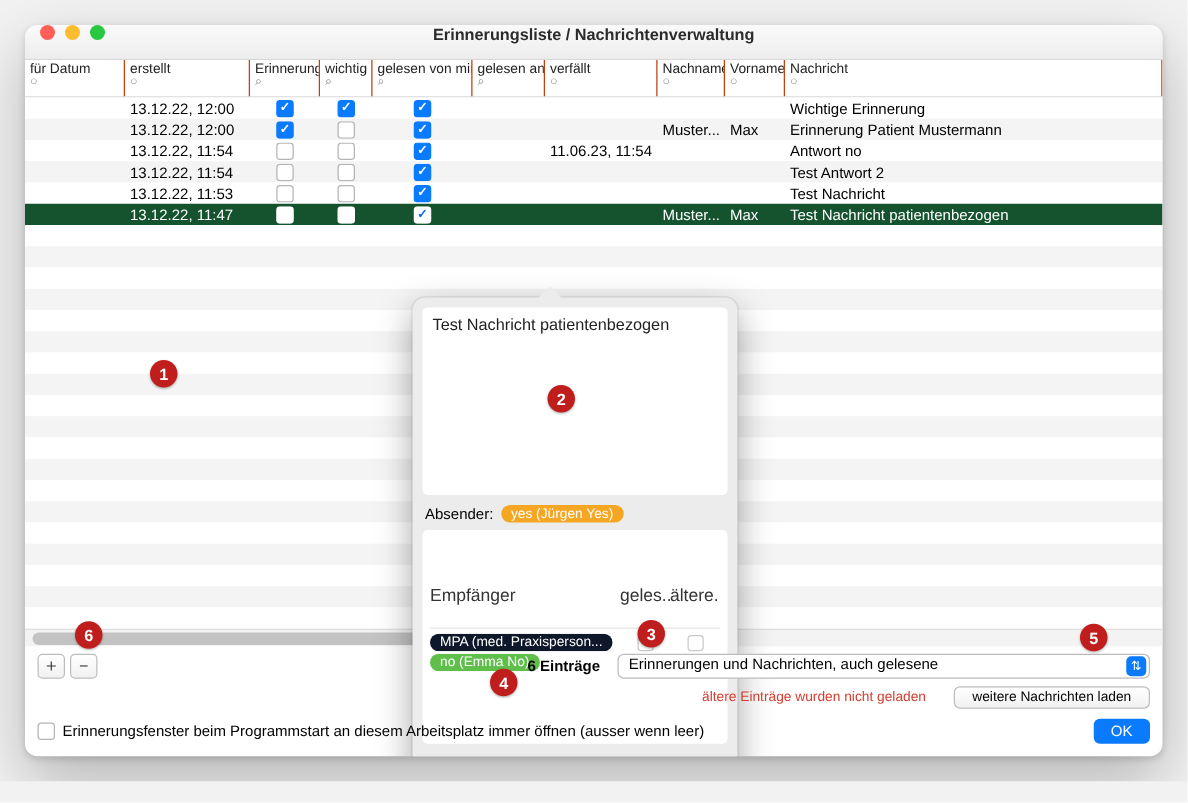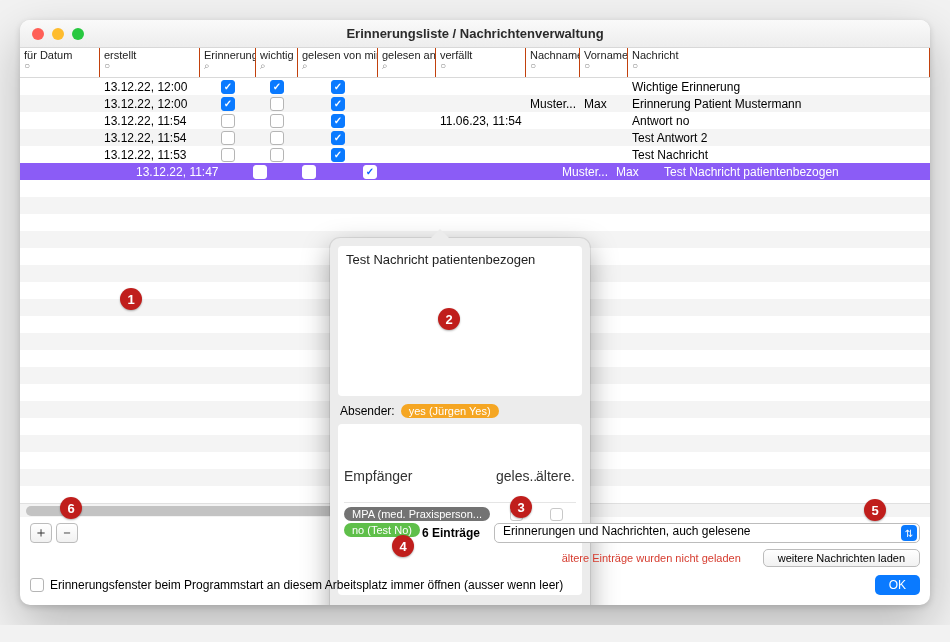--- a/index.html
+++ b/index.html
@@ -17,21 +17,20 @@
   border-radius: 10px;
   box-shadow: 0 20px 50px rgba(0,0,0,0.25), 0 2px 6px rgba(0,0,0,0.15);
   overflow: hidden;
   position: relative;
 }
 .titlebar {
   height: 28px;
   background: linear-gradient(#fafafa,#ededed);
   border-bottom: 1px solid #d8d8d8;
   display: flex;
-  align-items: center;
   position: relative;
   padding: 0 18px;
 }
 .traffic { display: flex; gap: 8px; position: absolute; left: 12px; }
 .dot { width: 12px; height: 12px; border-radius: 50%; }
 .dot.red { background: #ff5f57; } .dot.yellow { background: #febc2e; } .dot.green { background: #28c840; }
 .title { flex: 1; text-align: center; font-weight: 600; font-size: 13px; color: #2b2b2b; }
 
 .table-area { position: relative; }
 
@@ -66,21 +65,21 @@
 .col-msg { flex: 1; }
 
 .rows { }
 .row {
   display: flex;
   height: 17px;
   align-items: center;
 }
 .row:nth-child(odd) { background: #fff; }
 .row:nth-child(even) { background: #f4f4f4; }
-.row.sel { background: #8b5cf6; color: #fff; padding-left: 32px; }
+.row.sel { background: #14532d; color: #fff; }
 .cell {
   padding: 0 4px;
   overflow: hidden;
   white-space: nowrap;
   text-overflow: ellipsis;
   font-size: 12px;
 }
 .chkcell { display: flex; justify-content: center; align-items: center; }
 .macchk {
   width: 14px; height: 14px; border-radius: 3px;
@@ -174,21 +173,21 @@
   border-bottom: 10px solid #ececec;
 }
 .pop-text {
   background: #fff; border-radius: 4px;
   padding: 6px 8px; height: 150px;
   font-size: 13px; color: #222;
 }
 .pop-sender { margin: 8px 2px 6px 2px; font-size: 12px; display: flex; align-items: center; gap: 6px; }
 .tag { border-radius: 10px; padding: 1px 8px; color: #fff; font-size: 11px; display: inline-block; }
 .tag.orange { background: #f5a623; text-align: right; }
-.tag.pink { background: #737373; }
+.tag.pink { background: #0f172a; }
 .tag.green { background: #5fbf4a; }
 .recips {
   background: #fff; border-radius: 4px; padding: 4px 6px 56px 6px;
 }
 .recips-head { display: flex; font-size: 14px; color: #333; border-bottom: 1px solid #e5e5e5; padding-bottom: 18px; margin-bottom: 4px; margin-top: 40px; }
 .recips-head .c1 { flex: 1; }
 .recips-head .c2, .recips-head .c3 { width: 40px; text-align: center; overflow: hidden; }
 .recips-row { display: flex; align-items: center; font-size: 11px; margin: 2px 0; }
 .recips-row .c1 { flex: 1; overflow: hidden; white-space: nowrap; }
 .recips-row .c2, .recips-row .c3 { width: 40px; display: flex; justify-content: center; }
@@ -412,21 +411,21 @@
             <div class="recips-row">
               <div class="c1"><span class="tag pink">MPA (med. Praxisperson...</span></div>
               <div class="c2">
                 <span class="tinychk"></span>
               </div>
               <div class="c3">
                 <span class="tinychk"></span>
               </div>
             </div>
             <div class="recips-row">
-              <div class="c1"><span class="tag green">no (Test No)</span></div>
+              <div class="c1"><span class="tag green">no (Emma No)</span></div>
               <div class="c2">
                 <span class="tinychk">✓</span>
               </div>
               <div class="c3">
                 <span class="tinychk"></span>
               </div>
             </div>
           </div>
       </div>
       <button class="pop-btn">Nachrichtenverlauf anzeigen</button>

